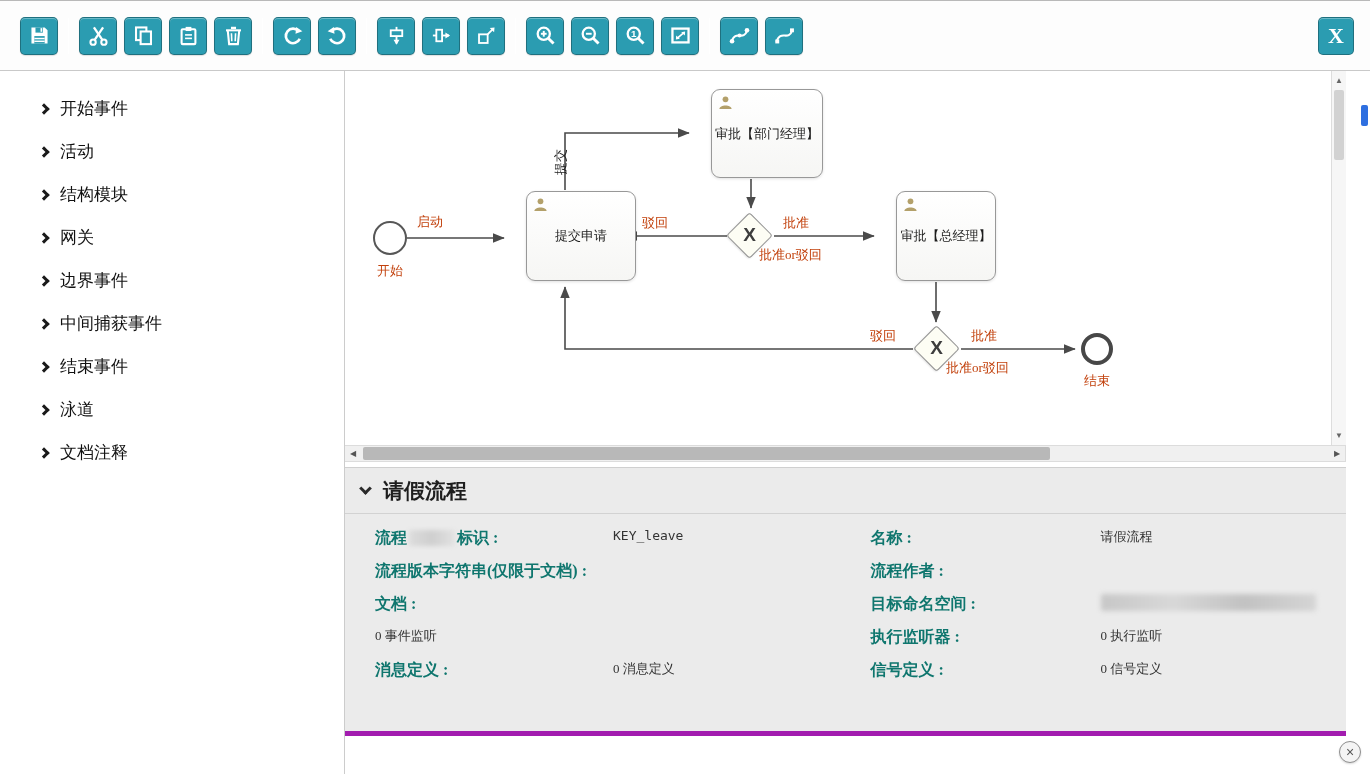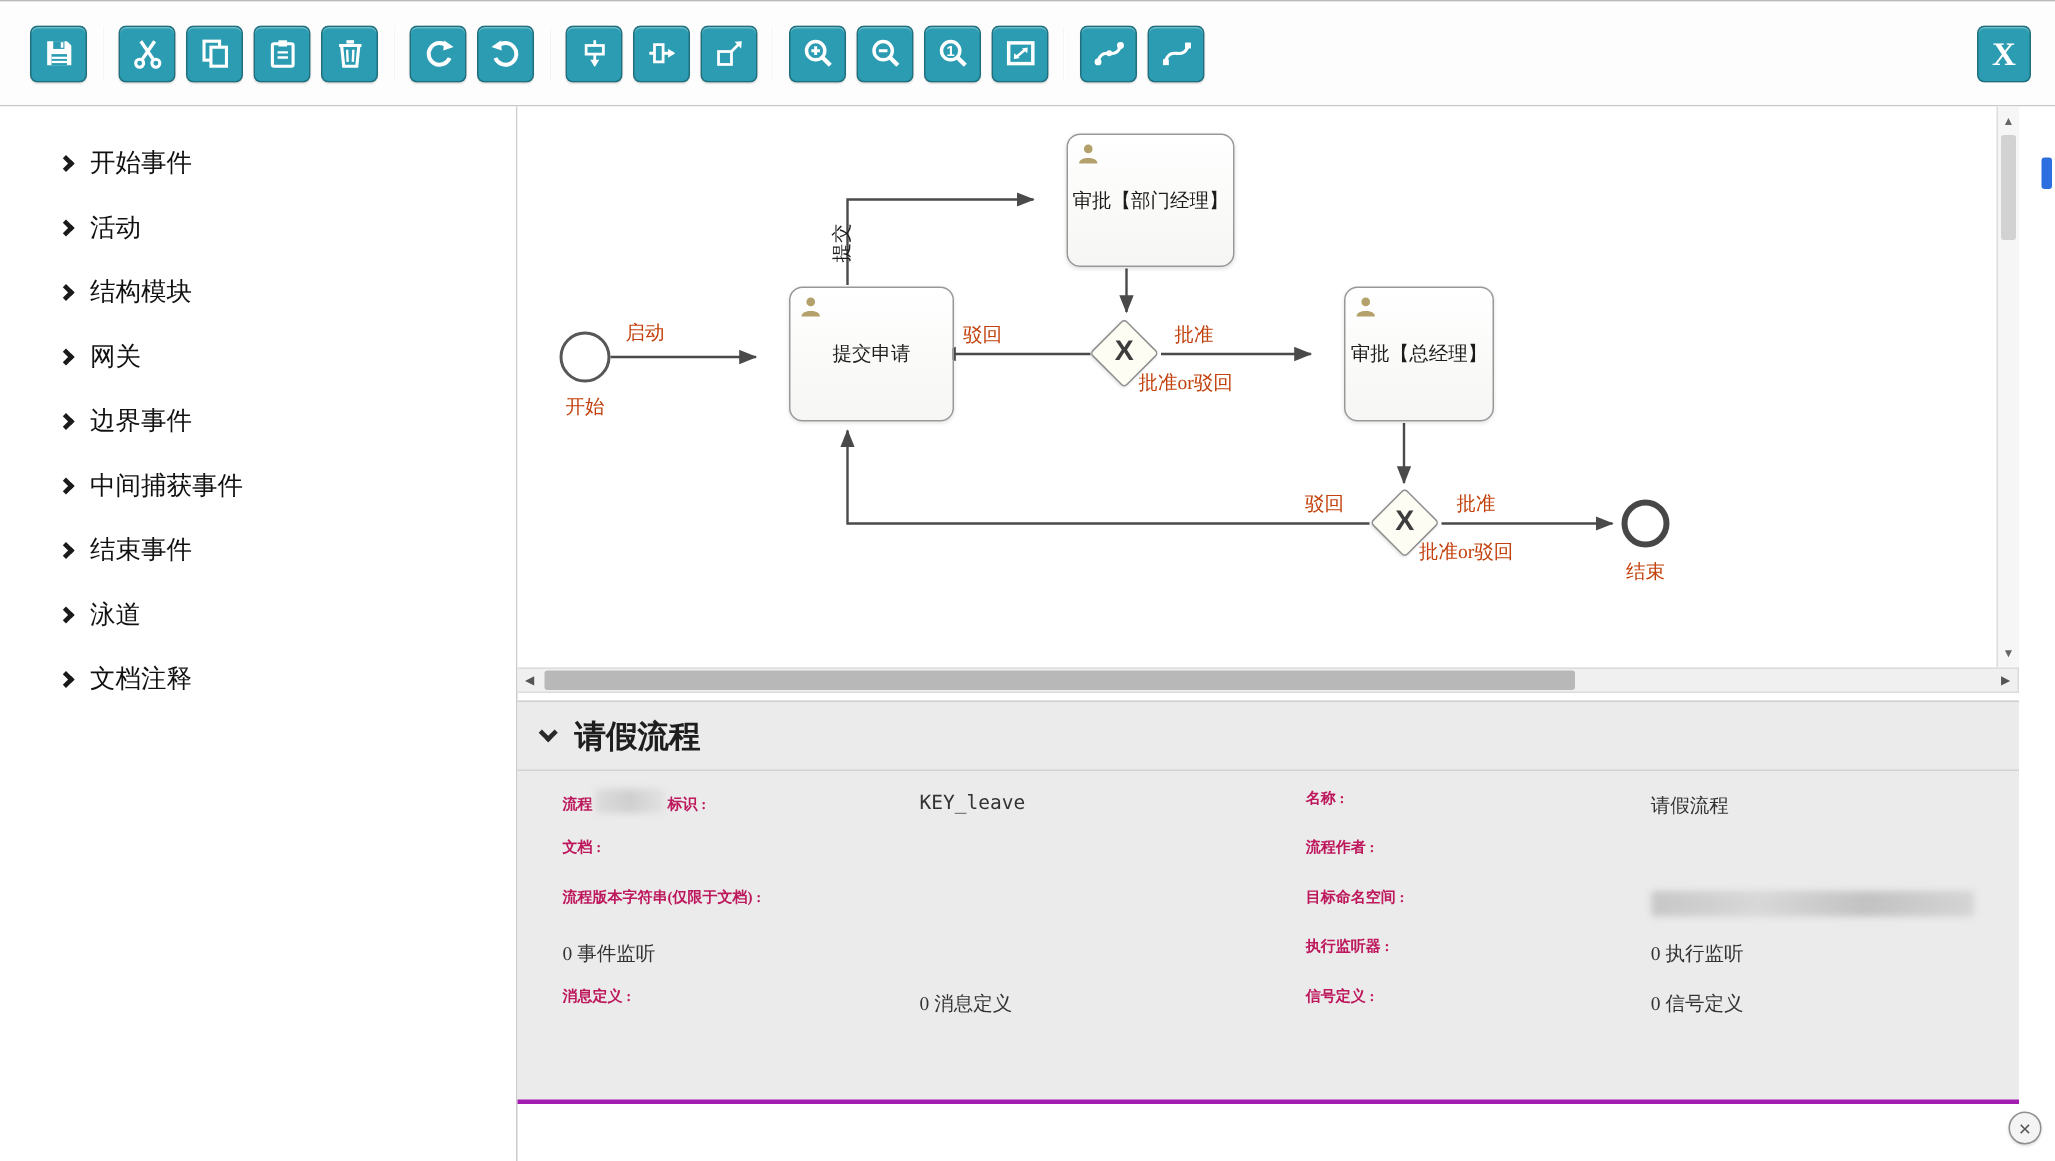--- a/index.html
+++ b/index.html
@@ -100,37 +100,37 @@
   .hscroll{
     height:17px;background:#f0f0f0;border:1px solid #dcdcdc;border-left:none;
     display:flex;align-items:center;position:relative;
   }
   .hscroll .arr{width:16px;height:15px;font-size:8px;color:#555;display:flex;align-items:center;justify-content:center;cursor:pointer;flex:0 0 auto;}
   .hscroll .track{flex:1;height:15px;position:relative;}
   .hscroll .thumb{position:absolute;left:2px;top:1px;height:13px;width:71%;background:#b8b8b8;border-radius:2px;cursor:pointer;}
   
   .props{
     height:269px;margin-top:5px;background:#ebebeb;
-    border-top:1px solid #cfcfcf;border-bottom:3px solid #a21caf;
+    border-top:1px solid #cfcfcf;border-bottom:5px solid #a21caf;
     font-family:"Liberation Serif","DejaVu Serif",serif;
   }
   .props-header{
     height:46px;display:flex;align-items:center;gap:13px;padding-left:16px;
     border-bottom:1px solid #d2d2d2;cursor:pointer;
   }
   .chev-d{
     width:9px;height:9px;border-top:3px solid #2a2a2a;border-right:3px solid #2a2a2a;
     transform:rotate(135deg);margin-top:-4px;flex:0 0 auto;
   }
   .props-title{font-size:21px;font-weight:bold;color:#1e1e1e;}
   .props-grid{display:flex;padding:12px 0 0 30px;}
   .pcol{width:50%;}
   .pcol.right{padding-left:10px;}
   .prow{display:flex;min-height:33px;align-items:flex-start;}
-  .plabel{width:238px;font-size:10px;font-weight:bold;color:#be185d;line-height:1.45;padding-right:8px;}
+  .plabel{width:238px;font-size:16px;font-weight:bold;color:#0f766e;line-height:1.45;padding-right:8px;}
   .pcol.right .plabel{width:230px;}
   .pvalue{font-size:13px;color:#333;padding-top:2px;cursor:pointer;}
   .pvalue.mono{font-family:"DejaVu Sans Mono","Liberation Mono",monospace;}
   .blur-inline{
     display:inline-block;vertical-align:-3px;width:46px;height:16px;margin:0 2px;
     background:linear-gradient(90deg,#dcdcdc,#cfcfcf,#e2e2e2);filter:blur(2px);border-radius:2px;
   }
   .blur-value{
     display:inline-block;width:215px;height:17px;
     background:linear-gradient(90deg,#c7c7c7,#d8d8d8,#c2c2c2,#d5d5d5);filter:blur(2.5px);border-radius:2px;
@@ -451,25 +451,25 @@
           <span class="chev-d"></span>
           <span class="props-title">请假流程</span>
         </div>
         <div class="props-grid">
           <div class="pcol">
             <div class="prow">
               <span class="plabel"><span>流程</span><span class="blur-inline"></span><span>标识 :</span></span>
               <span class="pvalue mono">KEY_leave</span>
             </div>
             <div class="prow">
+              <span class="plabel">流程版本字符串(仅限于文档) :</span>
+              <span class="pvalue"></span>
+            </div>
+            <div class="prow">
               <span class="plabel">文档 :</span>
-              <span class="pvalue"></span>
-            </div>
-            <div class="prow">
-              <span class="plabel">流程版本字符串(仅限于文档) :</span>
               <span class="pvalue"></span>
             </div>
             <div class="prow">
               <span class="pvalue">0 事件监听</span>
             </div>
             <div class="prow">
               <span class="plabel">消息定义 :</span>
               <span class="pvalue">0 消息定义</span>
             </div>
           </div>

